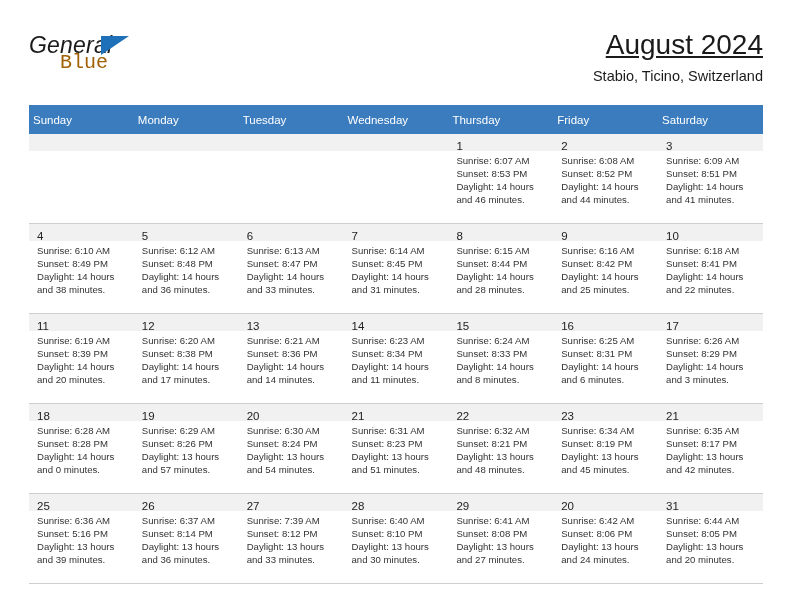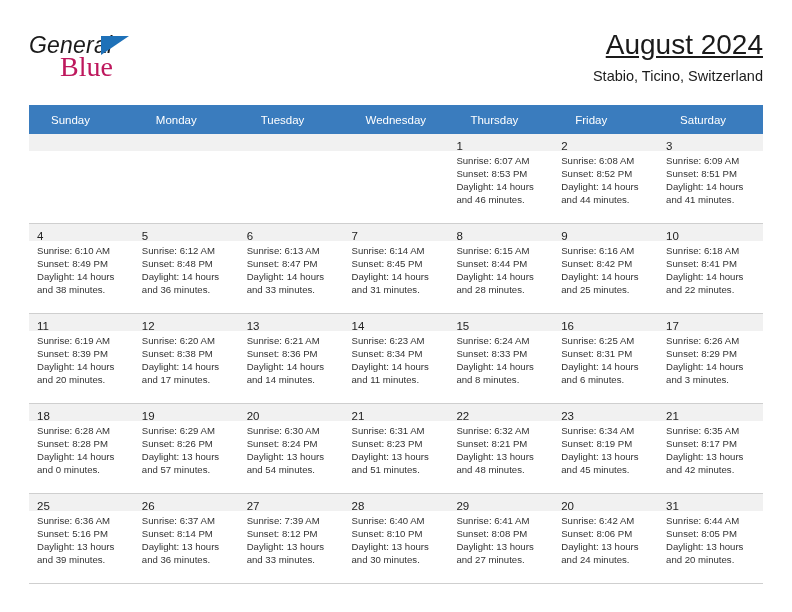--- a/index.html
+++ b/index.html
@@ -52,23 +52,23 @@
     top: 4px;
     width: 0;
     height: 0;
     border-left: 28px solid #1e71b8;
     border-bottom: 19px solid transparent;
   }
   .brand-blue {
     position: absolute;
     left: 31px;
     top: 19px;
-    font-size: 28px;
-    color: #be185d;
-    font-family: Liberation Serif, serif;
+    font-size: 20px;
+    color: #a16207;
+    font-family: Liberation Mono, monospace;
   }
   .title-block {
     position: absolute;
     right: 0;
     top: 0;
     text-align: right;
   }
   .month-title {
     font-size: 28px;
     font-weight: normal;
@@ -93,21 +93,21 @@
     width: 734px;
     border-collapse: collapse;
     table-layout: fixed;
   }
   .calendar th {
     background: #3a7cbe;
     color: #ffffff;
     font-size: 11.5px;
     font-weight: normal;
     text-align: left;
-    padding: 5px 0 5px 22px;
+    padding: 5px 0 5px 4px;
     height: 19px;
     border: none;
   }
   .calendar td {
     vertical-align: top;
     padding: 0;
     height: 89px;
     border-top: 1px solid #3a7cbe;
     border-bottom: 1px solid #cfcfcf;
     background: #ffffff;

